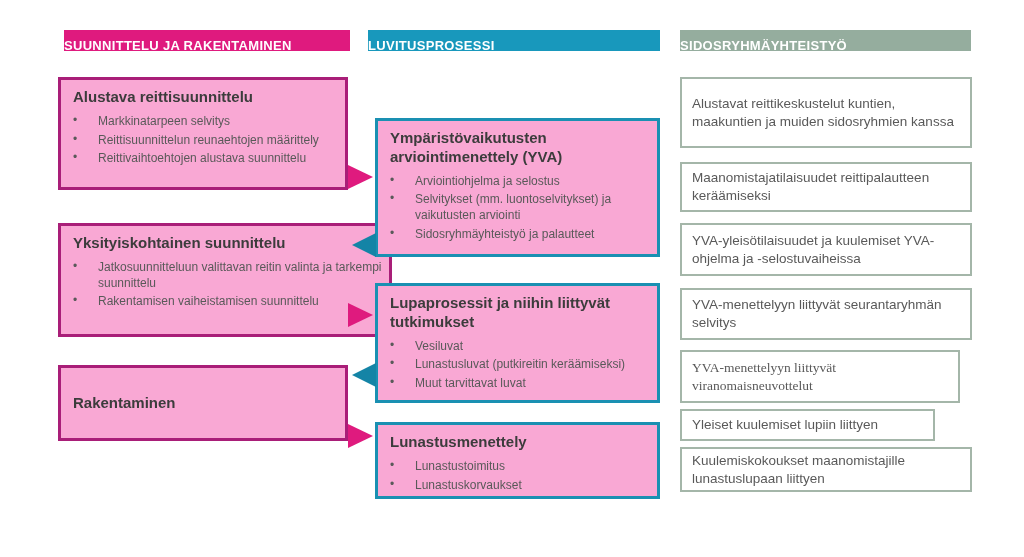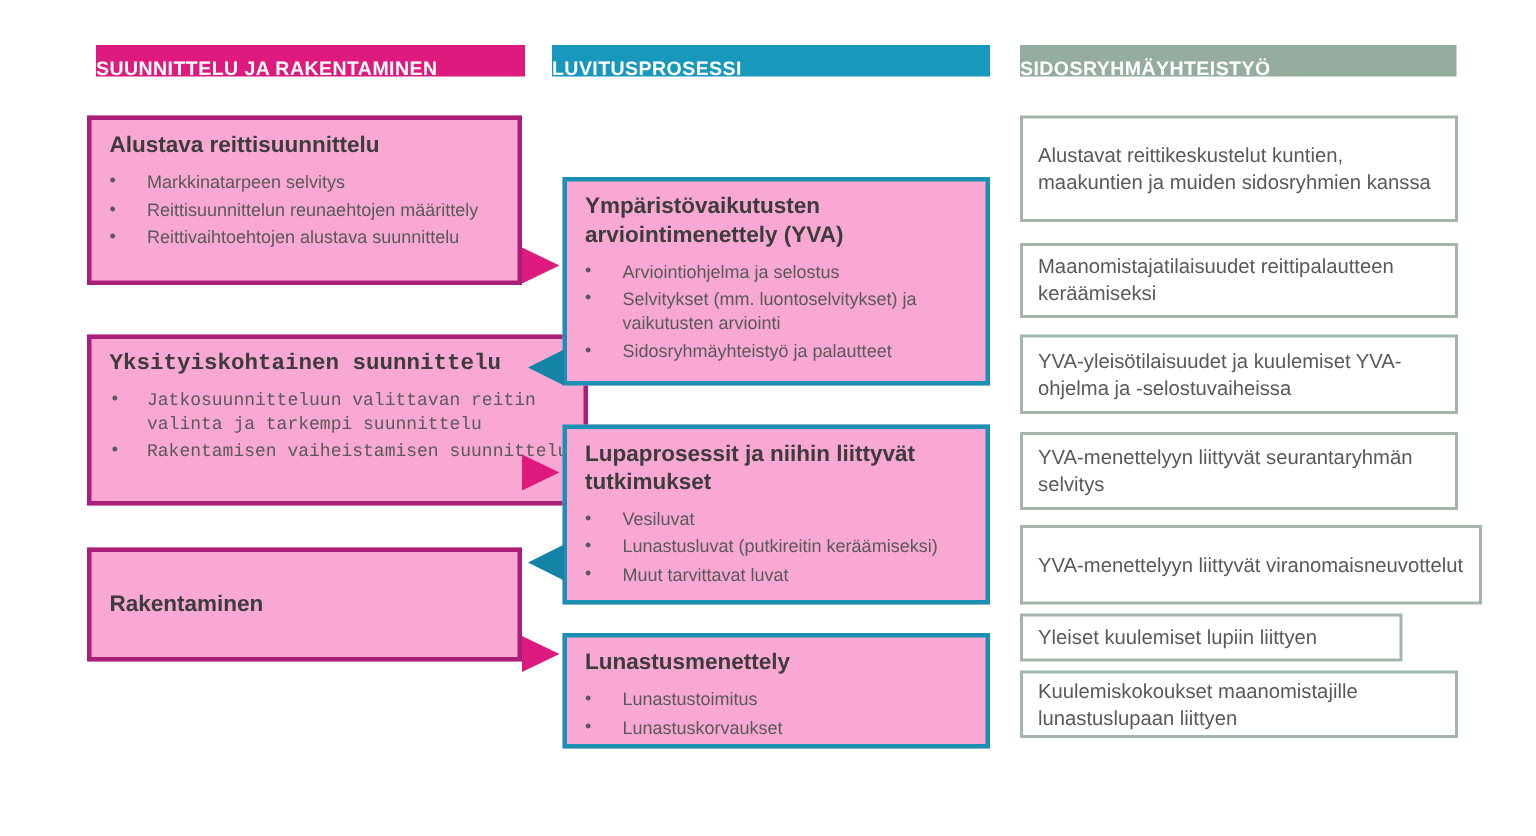--- a/index.html
+++ b/index.html
@@ -76,21 +76,21 @@
 
   <div class="box pink" style="left:58px; top:77px; width:290px; height:113px;">
     <div class="box-title">Alustava reittisuunnittelu</div>
     <ul class="bullets">
         <li>Markkinatarpeen selvitys</li>
         <li>Reittisuunnittelun reunaehtojen määrittely</li>
         <li>Reittivaihtoehtojen alustava suunnittelu</li>
       </ul>
   </div>
 
-  <div class="box pink" style="left:58px; top:223px; width:334px; height:114px;font-family:Liberation Mono, monospace;">
+  <div class="box pink" style="left:58px; top:223px; width:334px; height:114px;">
     <div class="box-title">Yksityiskohtainen suunnittelu</div>
     <ul class="bullets">
         <li>Jatkosuunnitteluun valittavan reitin valinta ja tarkempi suunnittelu</li>
         <li>Rakentamisen vaiheistamisen suunnittelu</li>
       </ul>
   </div>
 
   <div class="box pink center" style="left:58px; top:365px; width:290px; height:76px;">
     <div class="box-title">Rakentaminen</div>
   </div>
@@ -118,21 +118,21 @@
     <ul class="bullets">
         <li>Lunastustoimitus</li>
         <li>Lunastuskorvaukset</li>
       </ul>
   </div>
 
   <div class="sbox" style="left:680px; top:77px;  width:292px; height:71px;">Alustavat reittikeskustelut kuntien, maakuntien ja muiden sidosryhmien kanssa</div>
   <div class="sbox" style="left:680px; top:162px; width:292px; height:50px;">Maanomistajatilaisuudet reittipalautteen keräämiseksi</div>
   <div class="sbox" style="left:680px; top:223px; width:292px; height:53px;">YVA-yleisötilaisuudet ja kuulemiset YVA-ohjelma ja -selostuvaiheissa</div>
   <div class="sbox" style="left:680px; top:288px; width:292px; height:52px;">YVA-menettelyyn liittyvät seurantaryhmän selvitys</div>
-  <div class="sbox" style="left:680px; top:350px; width:308px; height:53px;">YVA-menettelyyn liittyvät viranomaisneuvottelut</div>
+  <div class="sbox" style="left:680px; top:350px; width:280px; height:53px;font-family:Liberation Serif, serif;">YVA-menettelyyn liittyvät viranomaisneuvottelut</div>
   <div class="sbox" style="left:680px; top:409px; width:255px; height:32px;">Yleiset kuulemiset lupiin liittyen</div>
   <div class="sbox" style="left:680px; top:447px; width:292px; height:45px;">Kuulemiskokoukset maanomistajille lunastuslupaan liittyen</div>
 
   <div class="arrow right" style="left:348px; top:165px;"></div>
   <div class="arrow left" style="left:352px; top:233px;"></div>
   <div class="arrow right" style="left:348px; top:303px;"></div>
   <div class="arrow left" style="left:352px; top:363px;"></div>
   <div class="arrow right" style="left:348px; top:424px;"></div>
 
 </div>

